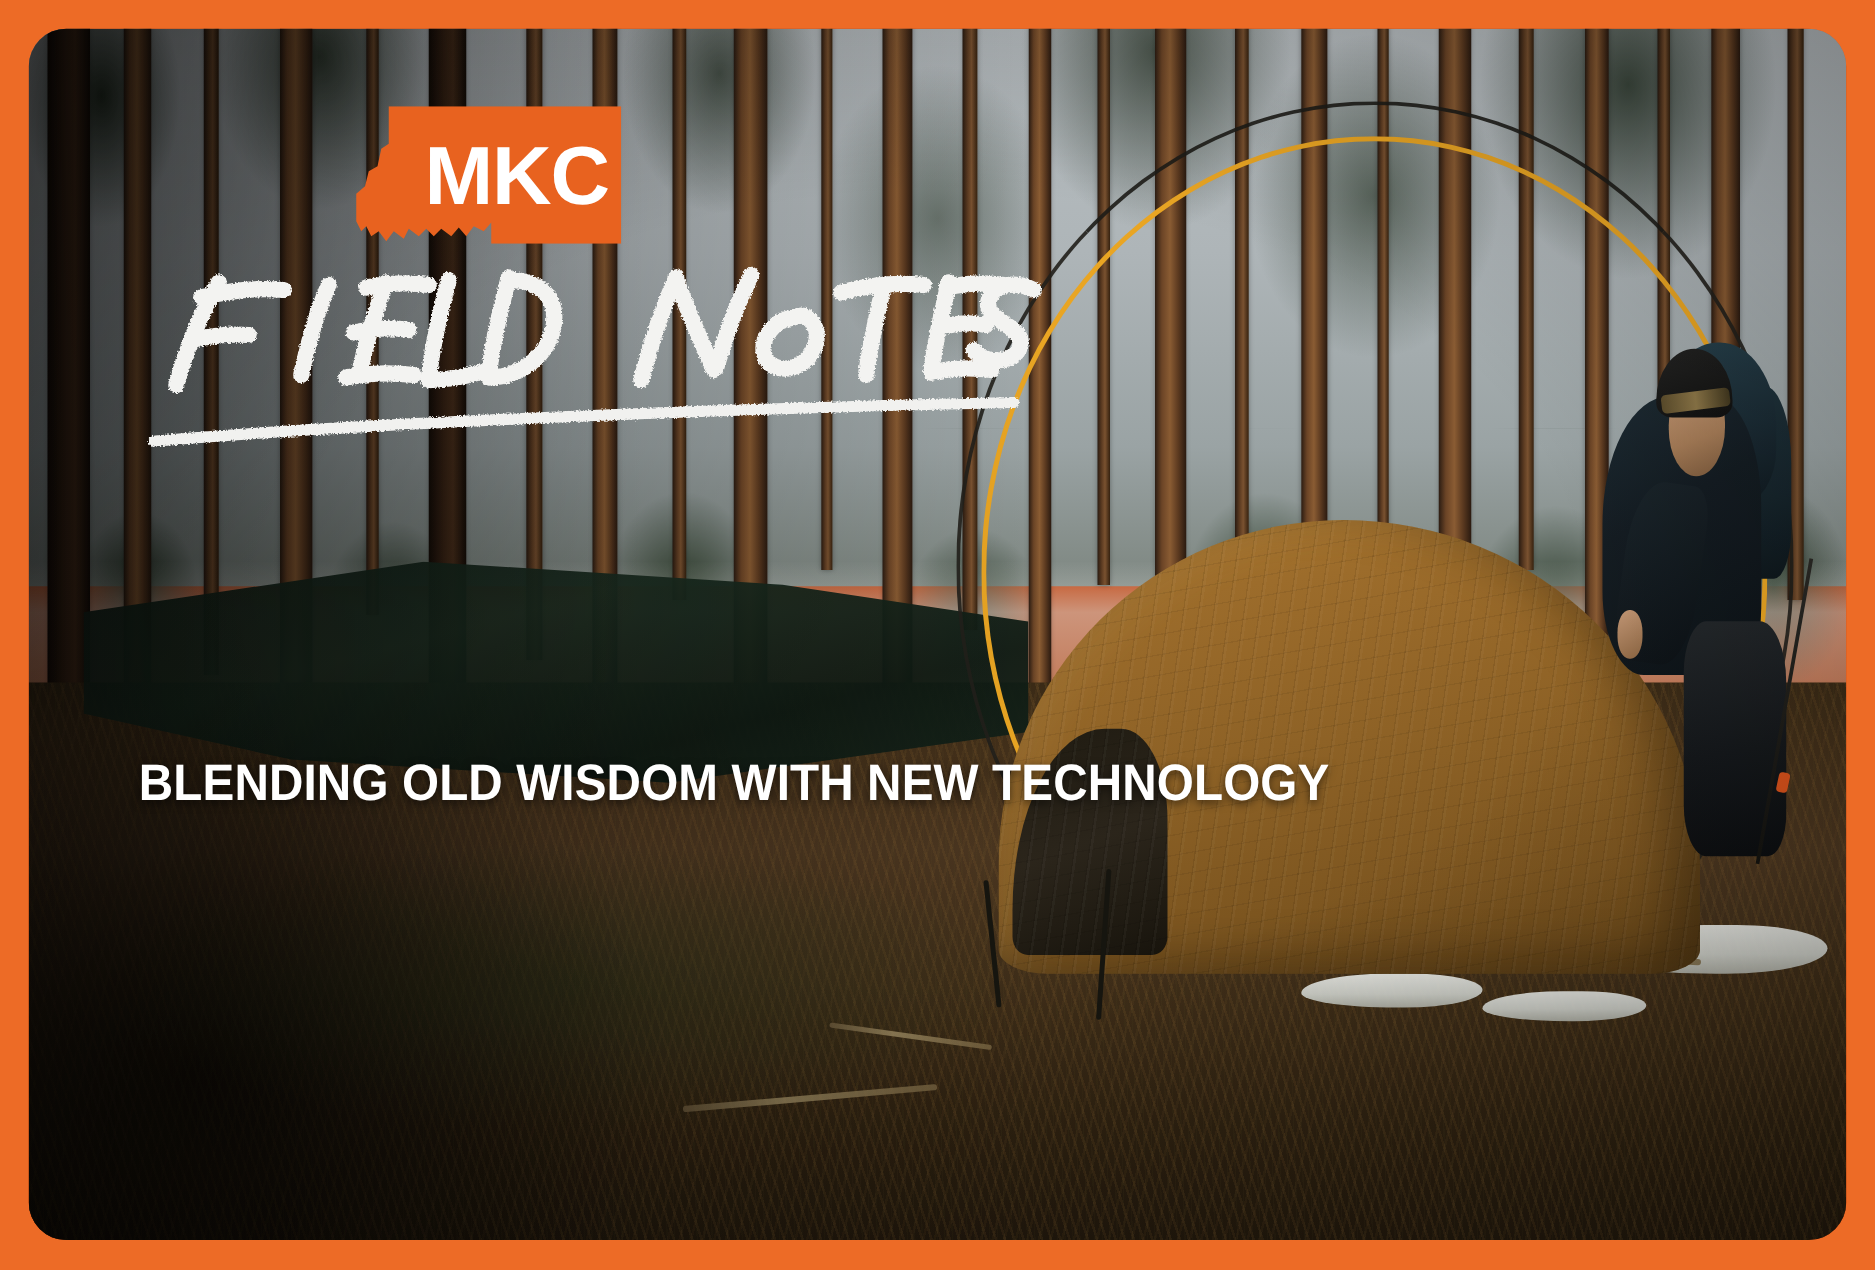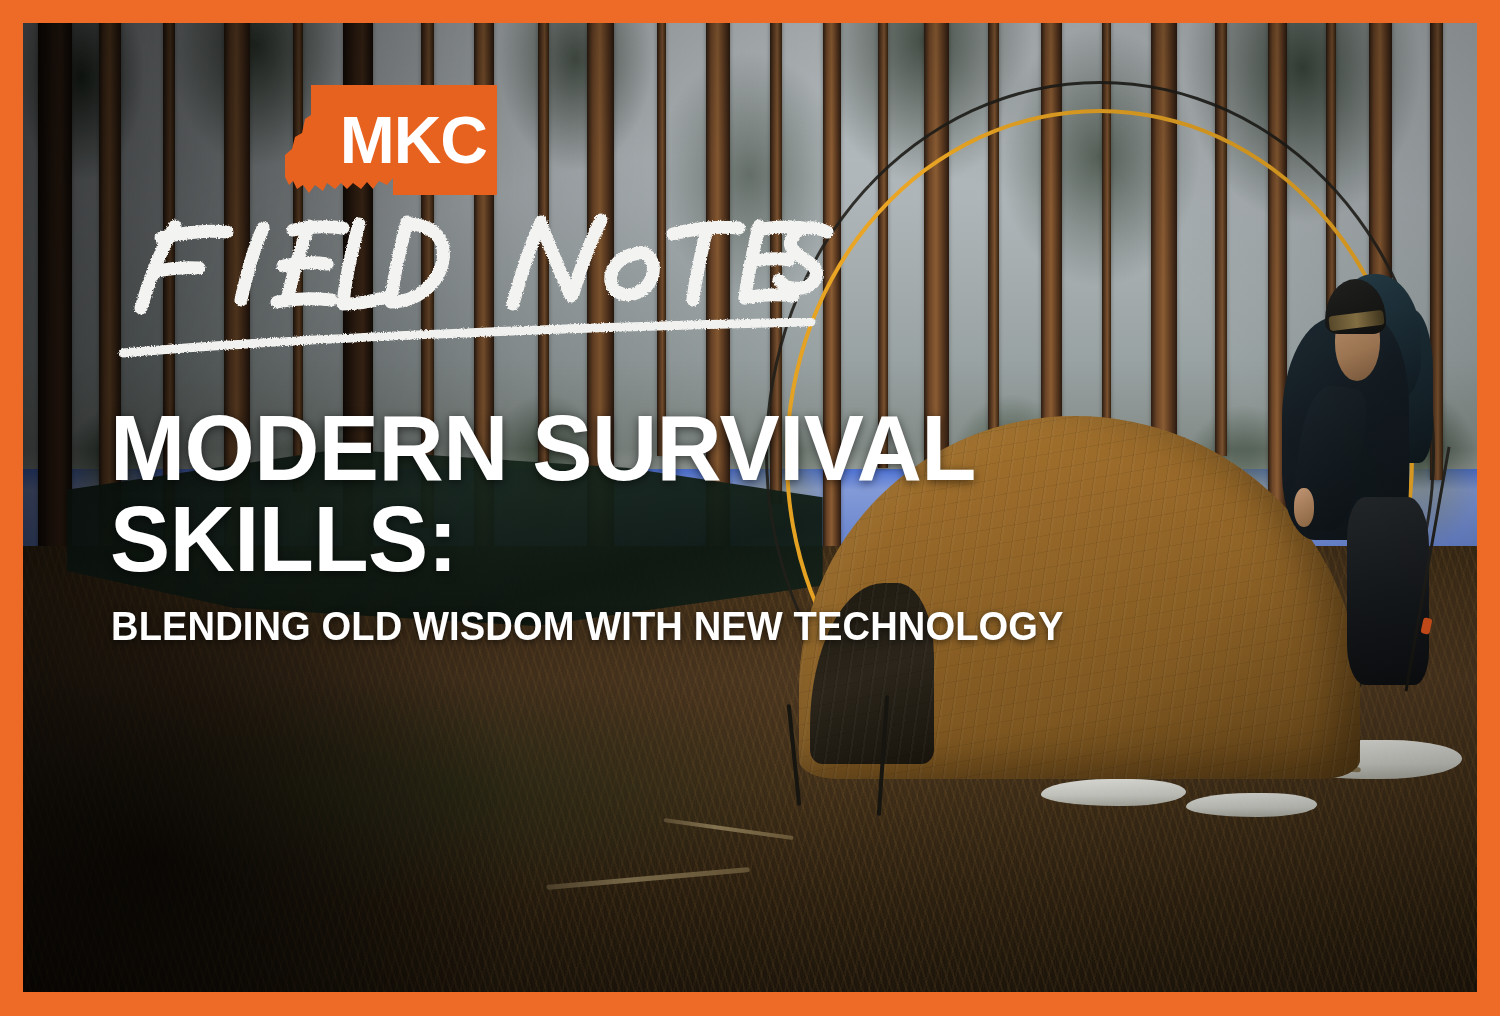--- a/index.html
+++ b/index.html
@@ -13,21 +13,22 @@
   .banner{
     position:relative;
     width:1500px; height:1016px;
     background:#ED6B26;
     padding:23px 23px 24px 23px;
   }
   .photo{
     position:relative;
     width:100%; height:100%;
     overflow:hidden;
-    background:#1d4ed8;
+    background:#c2410c;
+    border-radius:30px;
   }
 
   
   .sky{
     position:absolute; left:0; top:0; width:100%; height:46%;
     background:linear-gradient(180deg,#b9bfc2 0%,#aeb5b8 40%,#9aa3a4 75%,#7d8680 100%);
   }
   .canopy{
     position:absolute; left:0; top:0; width:100%; height:46%;
     background:
@@ -406,20 +407,16 @@
 
           <path d="M716 44 C700 36 684 40 680 52 C676 64 694 70 702 78 C710 86 704 98 690 100 C680 101 672 98 668 92"></path>
         </g>
 
         <g filter="url(#rough)">
           <path d="M12 165 C160 152 420 140 700 134" stroke="#f1f1ef" stroke-width="9" fill="none" stroke-linecap="round"></path>
         </g>
       </svg>
     </div>
 
-    <div class="headline">
-      <span class="l1">MODERN SURVIVAL</span>
-      <span class="l2">SKILLS:</span>
-    </div>
     <div class="subhead">BLENDING OLD WISDOM WITH NEW TECHNOLOGY</div>
 
   </div>
 </div>
 
 </body></html>

